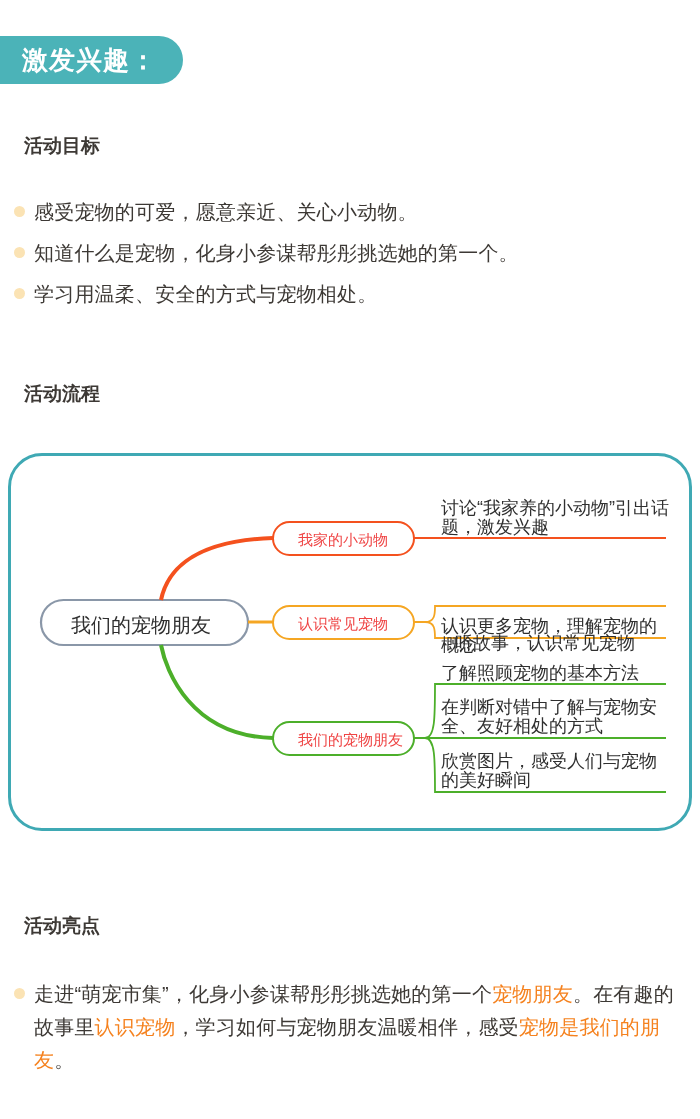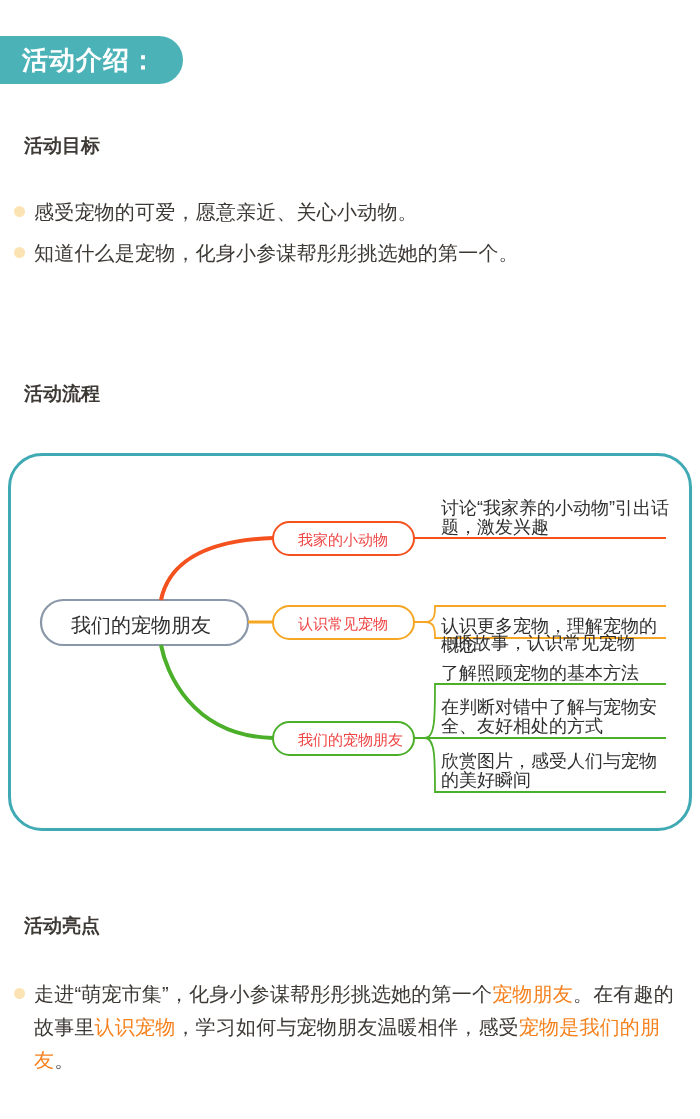--- a/index.html
+++ b/index.html
@@ -119,36 +119,40 @@
   }
   #root-label {
     font-size: 20px;
     color: #2f2f2f;
   }
 </style>
 </head>
 <body>
 
 <div class="title-pill">
-  <span class="txt">活动介绍：</span>
+  <span class="txt">激发兴趣：</span>
 </div>
 
 <div class="sec-head" id="head-goal">
   <span class="marker"></span>
   <span class="label">活动目标</span>
 </div>
 
 <div class="bullet-list" id="goal-list">
   <div class="bullet-row">
     <span class="dot"></span>
     <span class="bullet-text">感受宠物的可爱，愿意亲近、关心小动物。</span>
   </div>
   <div class="bullet-row">
     <span class="dot"></span>
     <span class="bullet-text">知道什么是宠物，化身小参谋帮彤彤挑选她的第一个。</span>
+  </div>
+  <div class="bullet-row">
+    <span class="dot"></span>
+    <span class="bullet-text">学习用温柔、安全的方式与宠物相处。</span>
   </div>
 </div>
 
 <div class="sec-head" id="head-flow">
   <span class="marker"></span>
   <span class="label">活动流程</span>
 </div>
 
 <div id="mindmap-card">
   <svg id="mindmap-svg" viewBox="0 0 684 378">

